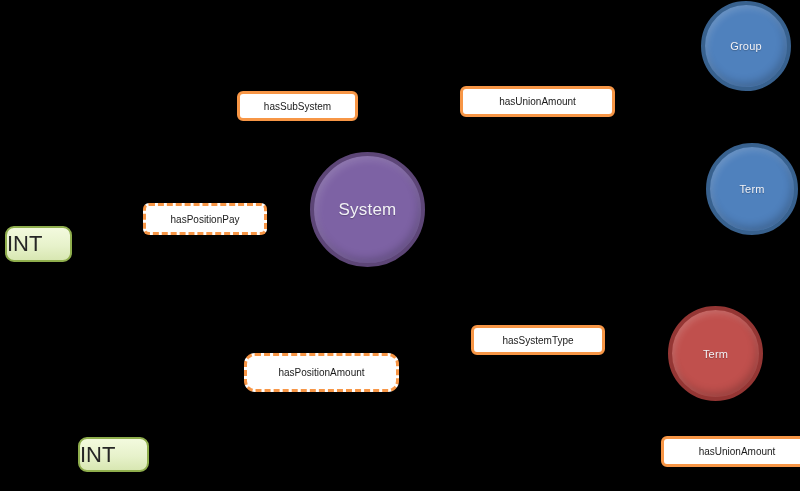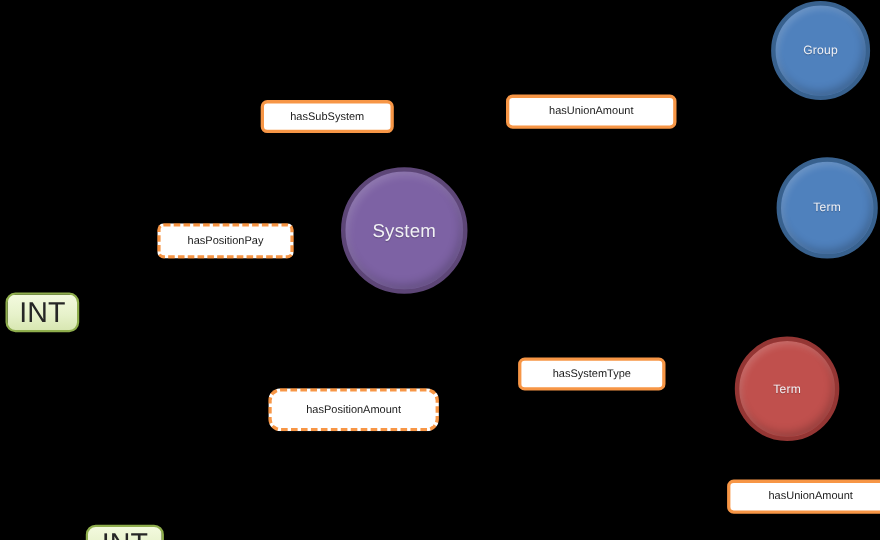--- a/index.html
+++ b/index.html
@@ -73,24 +73,23 @@
   .p-hasunionamount    { left: 661px; top: 436px; width: 152px; height: 31px; }
 
   
   .dtype {
     position: absolute;
     background: linear-gradient(180deg, #f3fade 0%, #e7f2cb 55%, #d8e7b2 100%);
     border: 2px solid #8fae4d;
     border-radius: 9px;
     display: flex;
     align-items: center;
-    justify-content: center;
-    font-size: 26px;
+    justify-content: flex-start;
+    font-size: 22px;
     color: #262626;
-    margin-top: 40px;
   }
   .d-int-left   { left: 5px;  top: 226px; width: 67px; height: 36px; }
   .d-int-bottom { left: 78px; top: 437px; width: 71px; height: 35px; }
 </style>
 </head>
 <body>
 
 <div class="canvas">
 
   <div class="node node-blue n-group">

